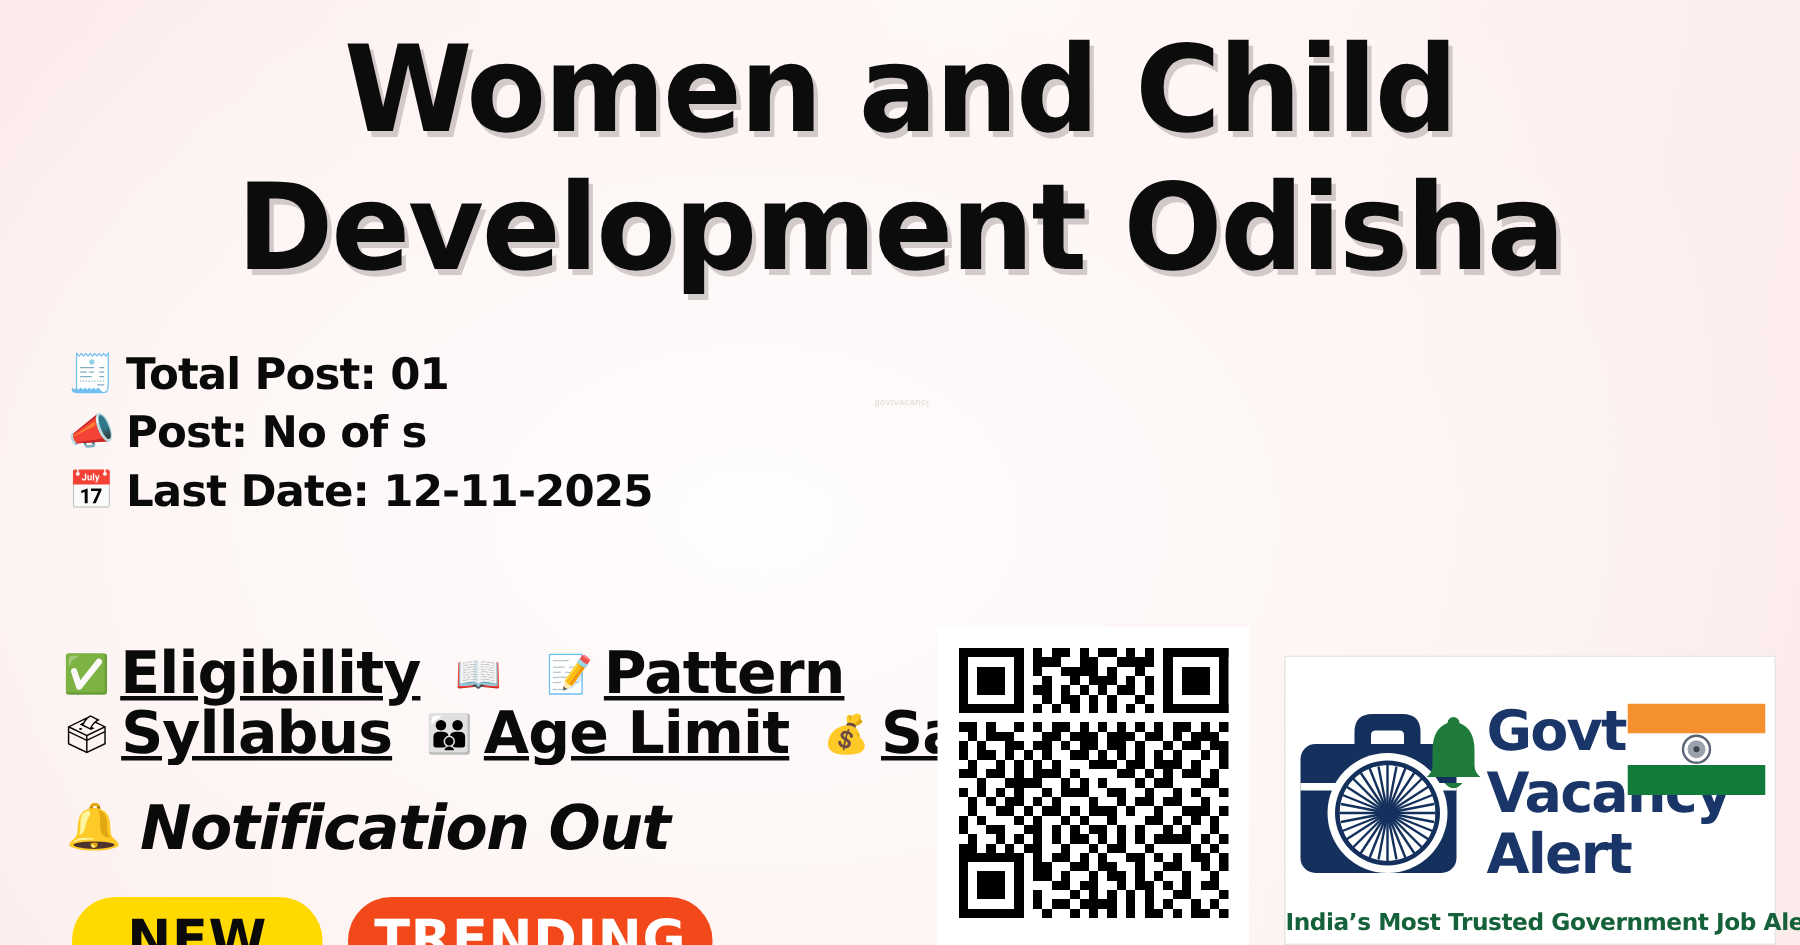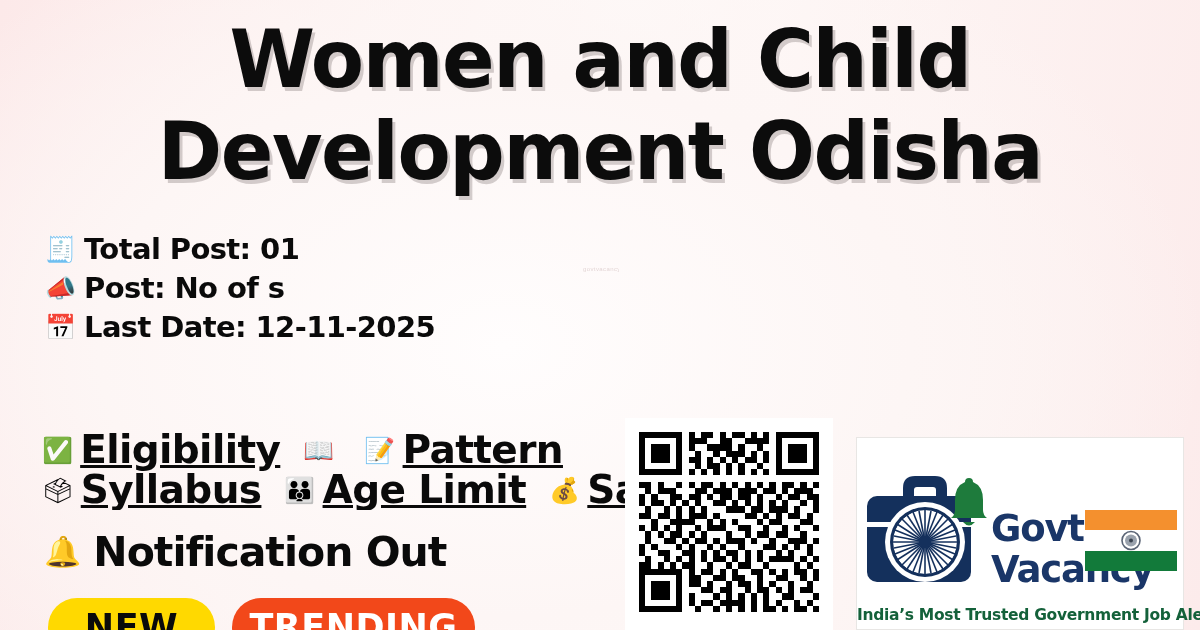--- a/index.html
+++ b/index.html
@@ -137,20 +137,21 @@
     margin-right: 12px;
   }
   .notif-txt {
     font-family: "DejaVu Sans", sans-serif;
     font-weight: 700;
     font-size: 41px;
     line-height: 48px;
     letter-spacing: -1px;
     color: #0a0a0a;
     white-space: nowrap;
+    font-style: italic;
   }
 
   
   .pills {
     position: absolute;
     top: 598px;
     left: 48px;
     display: flex;
     align-items: flex-start;
   }
@@ -642,20 +643,21 @@
         </g>
         <circle cx="62" cy="82" r="6" fill="#14305c"></circle>
         <circle cx="62" cy="82" r="33" fill="none" stroke="#14305c" stroke-width="2"></circle>
         <path d="M102 22 a4 4 0 0 1 8 0 q10 4 10 18 v10 q0 5 4 8 h-36 q4-3 4-8 v-10 q0-14 10-18 z" fill="#1e7b3c"></path>
         <path d="M100 62 q6 7 12 0 z" fill="#1e7b3c"></path>
       </svg>
 
       <div class="logo-words">
         <div class="logo-word">Govt</div>
         <div class="logo-word">Vacancy</div>
+        <div class="logo-word">Alert</div>
 
         <svg class="flag" viewBox="0 0 92 61">
           <rect x="0" y="0" width="92" height="20" fill="#f4902e"></rect>
           <rect x="0" y="20" width="92" height="21" fill="#ffffff"></rect>
           <rect x="0" y="41" width="92" height="20" fill="#127a3a"></rect>
           <circle cx="46" cy="30.5" r="9" fill="#ffffff" stroke="#5a6475" stroke-width="1.6"></circle>
           <circle cx="46" cy="30.5" r="6" fill="#9aa2ad"></circle>
           <circle cx="46" cy="30.5" r="2" fill="#3b4350"></circle>
         </svg>
       </div>

